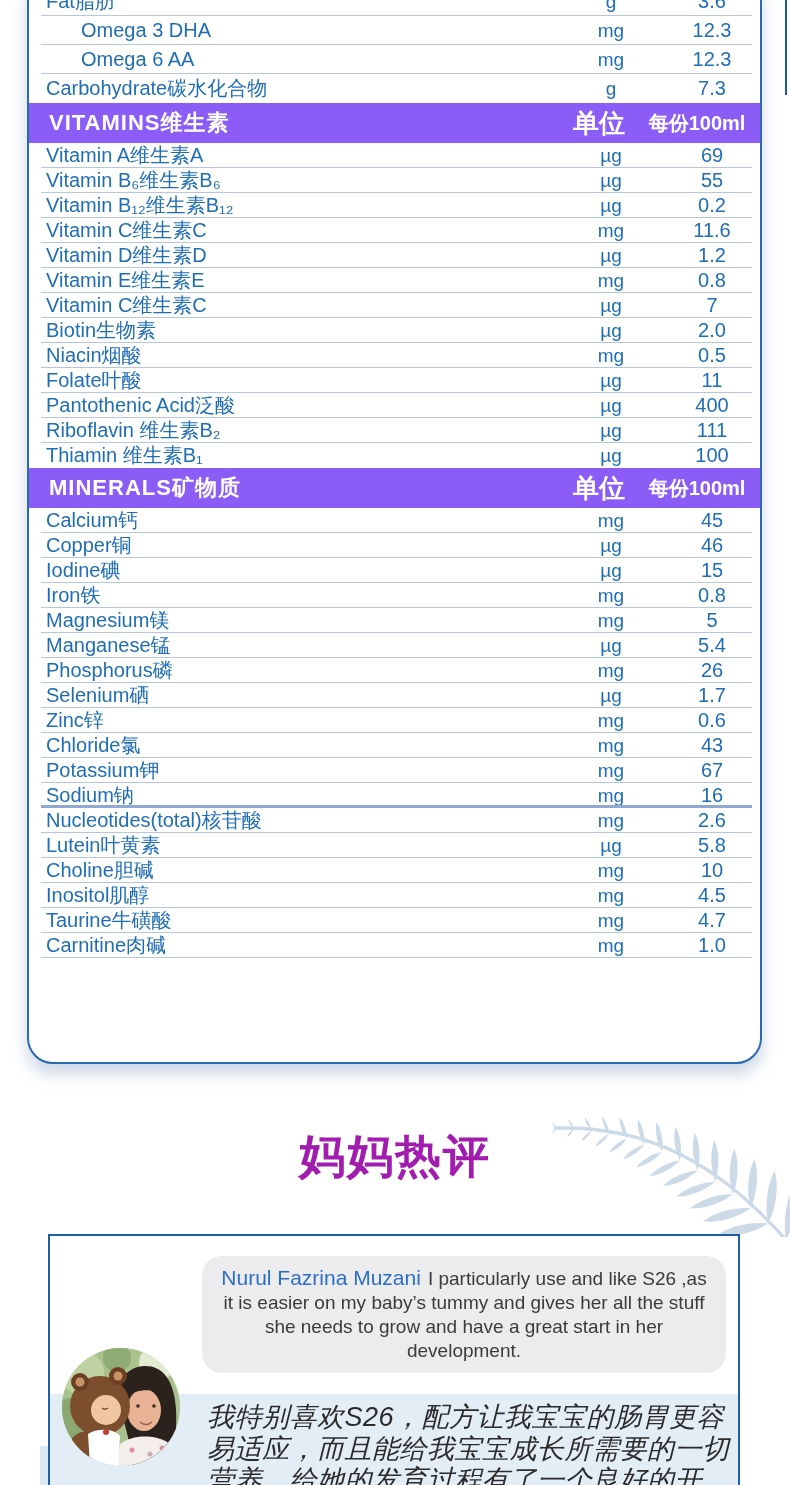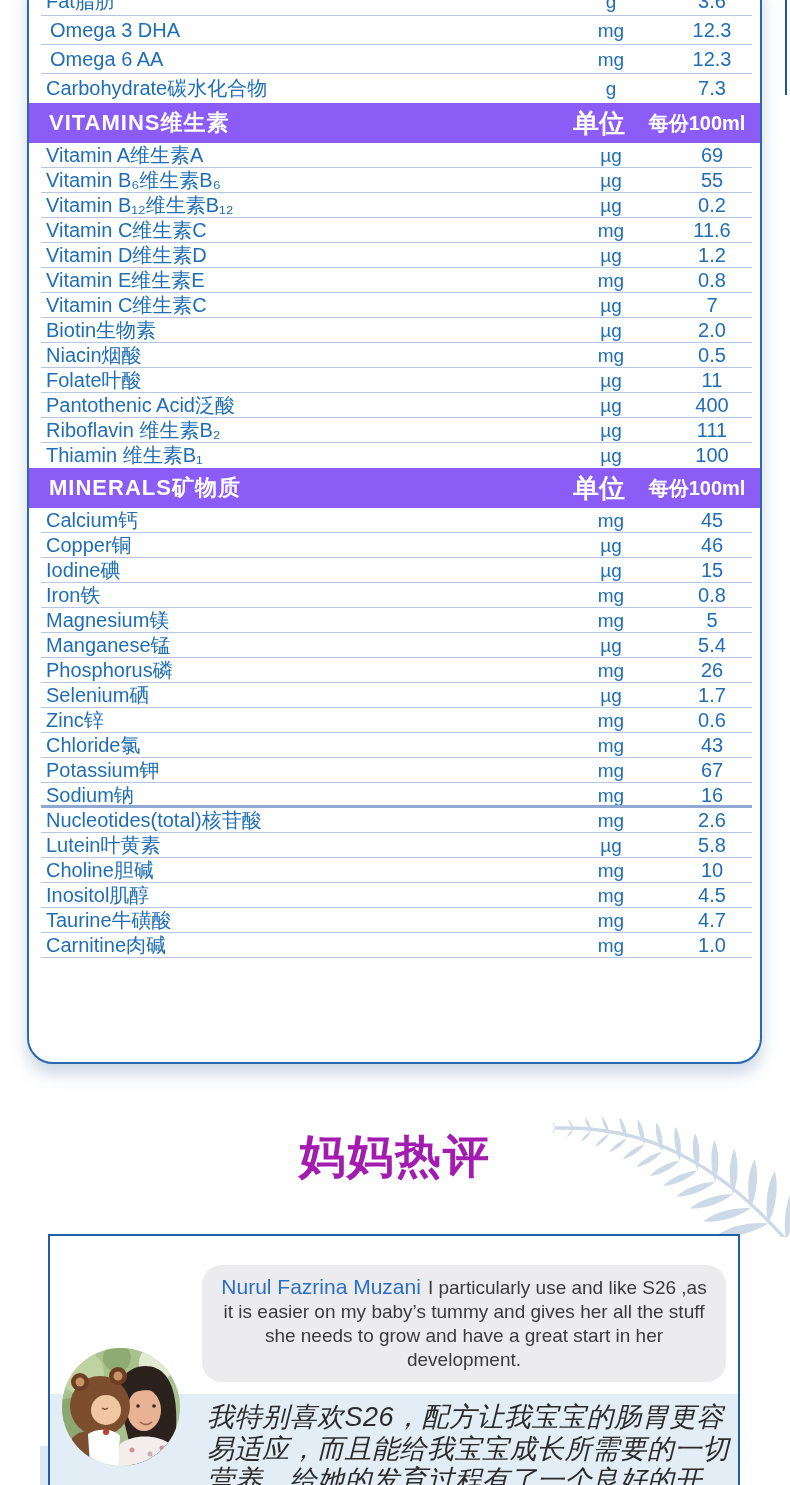--- a/index.html
+++ b/index.html
@@ -13,21 +13,21 @@
     background:#fff;border:2px solid #2a6ab0;border-radius:0 0 26px 26px;
     box-shadow:0 10px 16px rgba(110,140,180,.35);
     overflow:hidden;
   }
   .row{position:relative;height:25px;display:flex;align-items:center;}
   .row.top{height:29px;}
   .row::after{content:"";position:absolute;left:12px;right:8px;bottom:0;height:1px;background:#b4c6e2;}
   .row.no-div::after{display:none;}
   .row.thick::after{height:3px;background:#8fa9d2;}
   .lbl{flex:1;padding-left:17px;color:#1f6eb5;font-size:20px;white-space:nowrap;}
-  .row.indent .lbl{padding-left:21px;}
+  .row.indent .lbl{padding-left:52px;}
   .unit{width:78px;margin-right:14px;text-align:center;color:#1f6eb5;font-size:19px;}
   .val{width:96px;text-align:center;color:#1f6eb5;font-size:20px;}
   .band{height:40px;background:#8b5cf6;display:flex;align-items:center;color:#fff;}
   .band .title{flex:1;padding-left:20px;font-size:22px;font-weight:bold;letter-spacing:1px;}
   .band .unit-h{width:70px;text-align:center;font-size:26px;font-weight:bold;}
   .band .serv-h{width:126px;text-align:center;font-size:20px;font-weight:bold;}
   .spacer{height:30px;}
   
   .edge-line{position:absolute;left:785px;top:0;width:2px;height:95px;background:#1a5a99;}
   
@@ -36,21 +36,21 @@
     font-size:46px;font-weight:bold;color:#a21caf;letter-spacing:2px;
   }
   .fern{position:absolute;left:550px;top:1082px;width:240px;height:155px;}
   .review-card{
     position:absolute;left:48px;top:1234px;width:688px;height:280px;
     background:#fff;border:2px solid #1e5fa8;
   }
   .band-peek{position:absolute;left:40px;top:1446px;width:8px;height:39px;background:#dbe9f5;}
   .light-band{position:absolute;left:0;right:0;top:158px;height:160px;background:#e3edf6;}
   .bubble{
-    position:absolute;left:152px;top:29px;width:492px;
+    position:absolute;left:152px;top:20px;width:492px;
     background:#ececee;border-radius:20px;padding:10px 16px;
     text-align:center;font-size:19px;line-height:24px;color:#3b3b3b;
   }
   .bubble .name{color:#2a6fc4;font-size:21px;margin-right:7px;}
   .quote-zh{
     position:absolute;left:157px;top:166px;width:527px;
     font-size:27px;line-height:31.5px;font-style:italic;color:#2b2b2b;letter-spacing:.5px;
   }
   .avatar{
     position:absolute;left:12px;top:112px;width:118px;height:118px;border-radius:50%;overflow:hidden;

